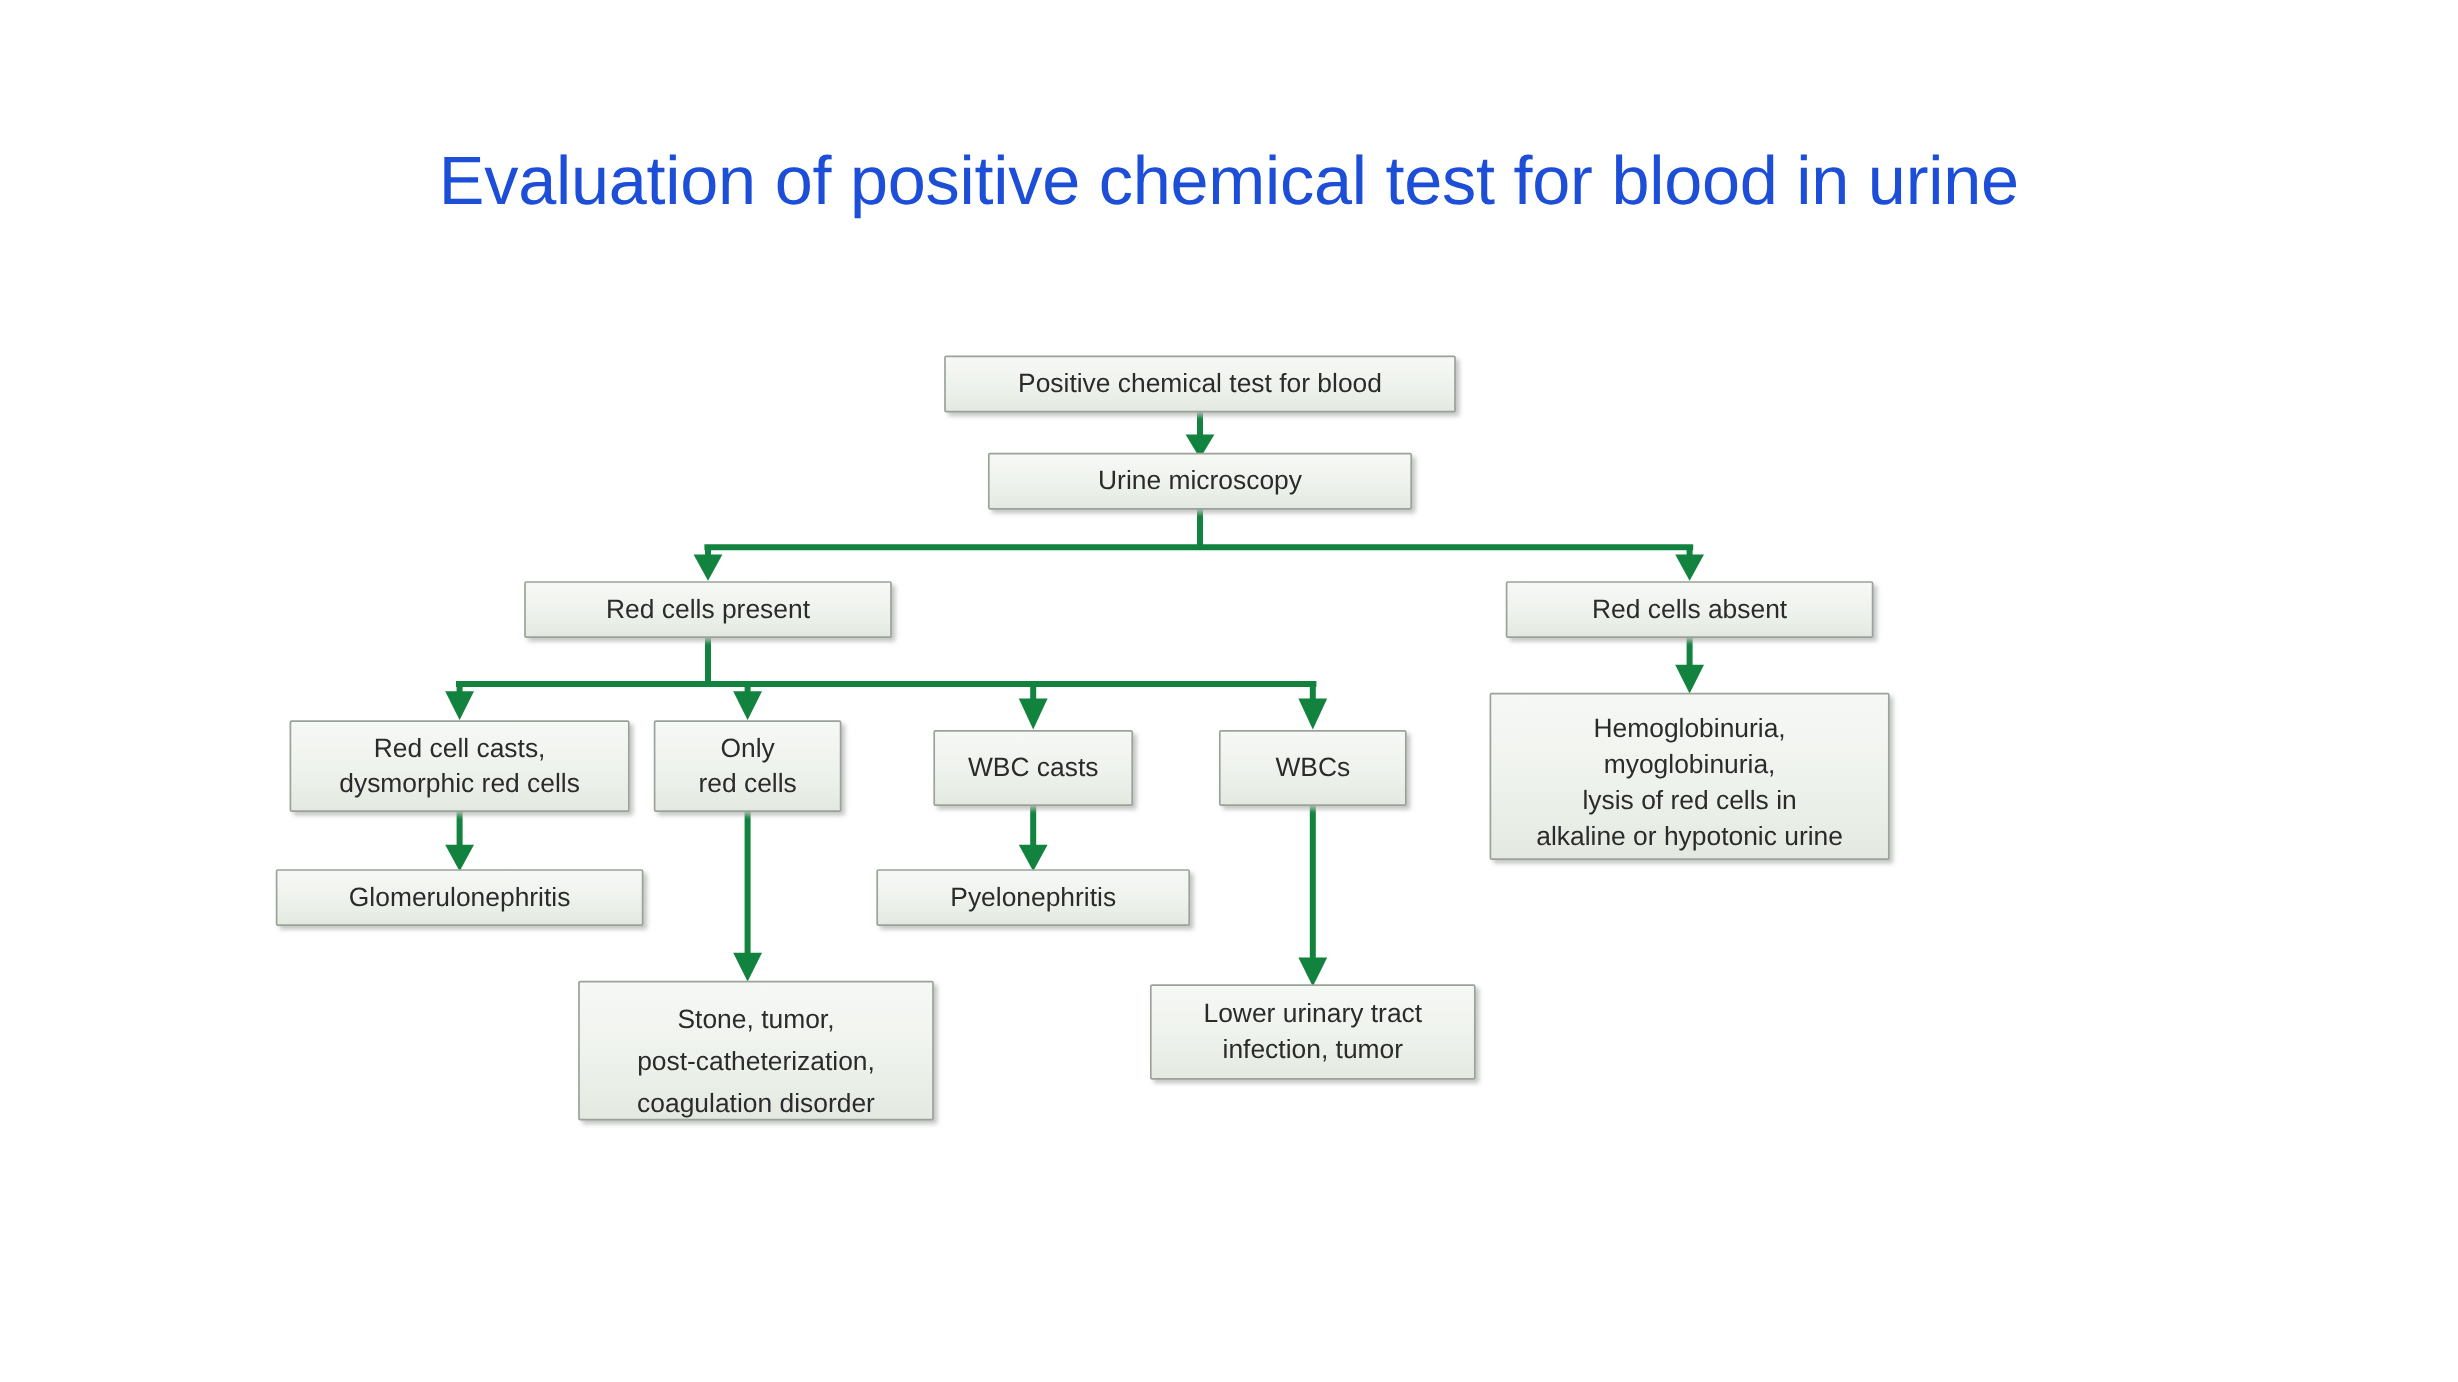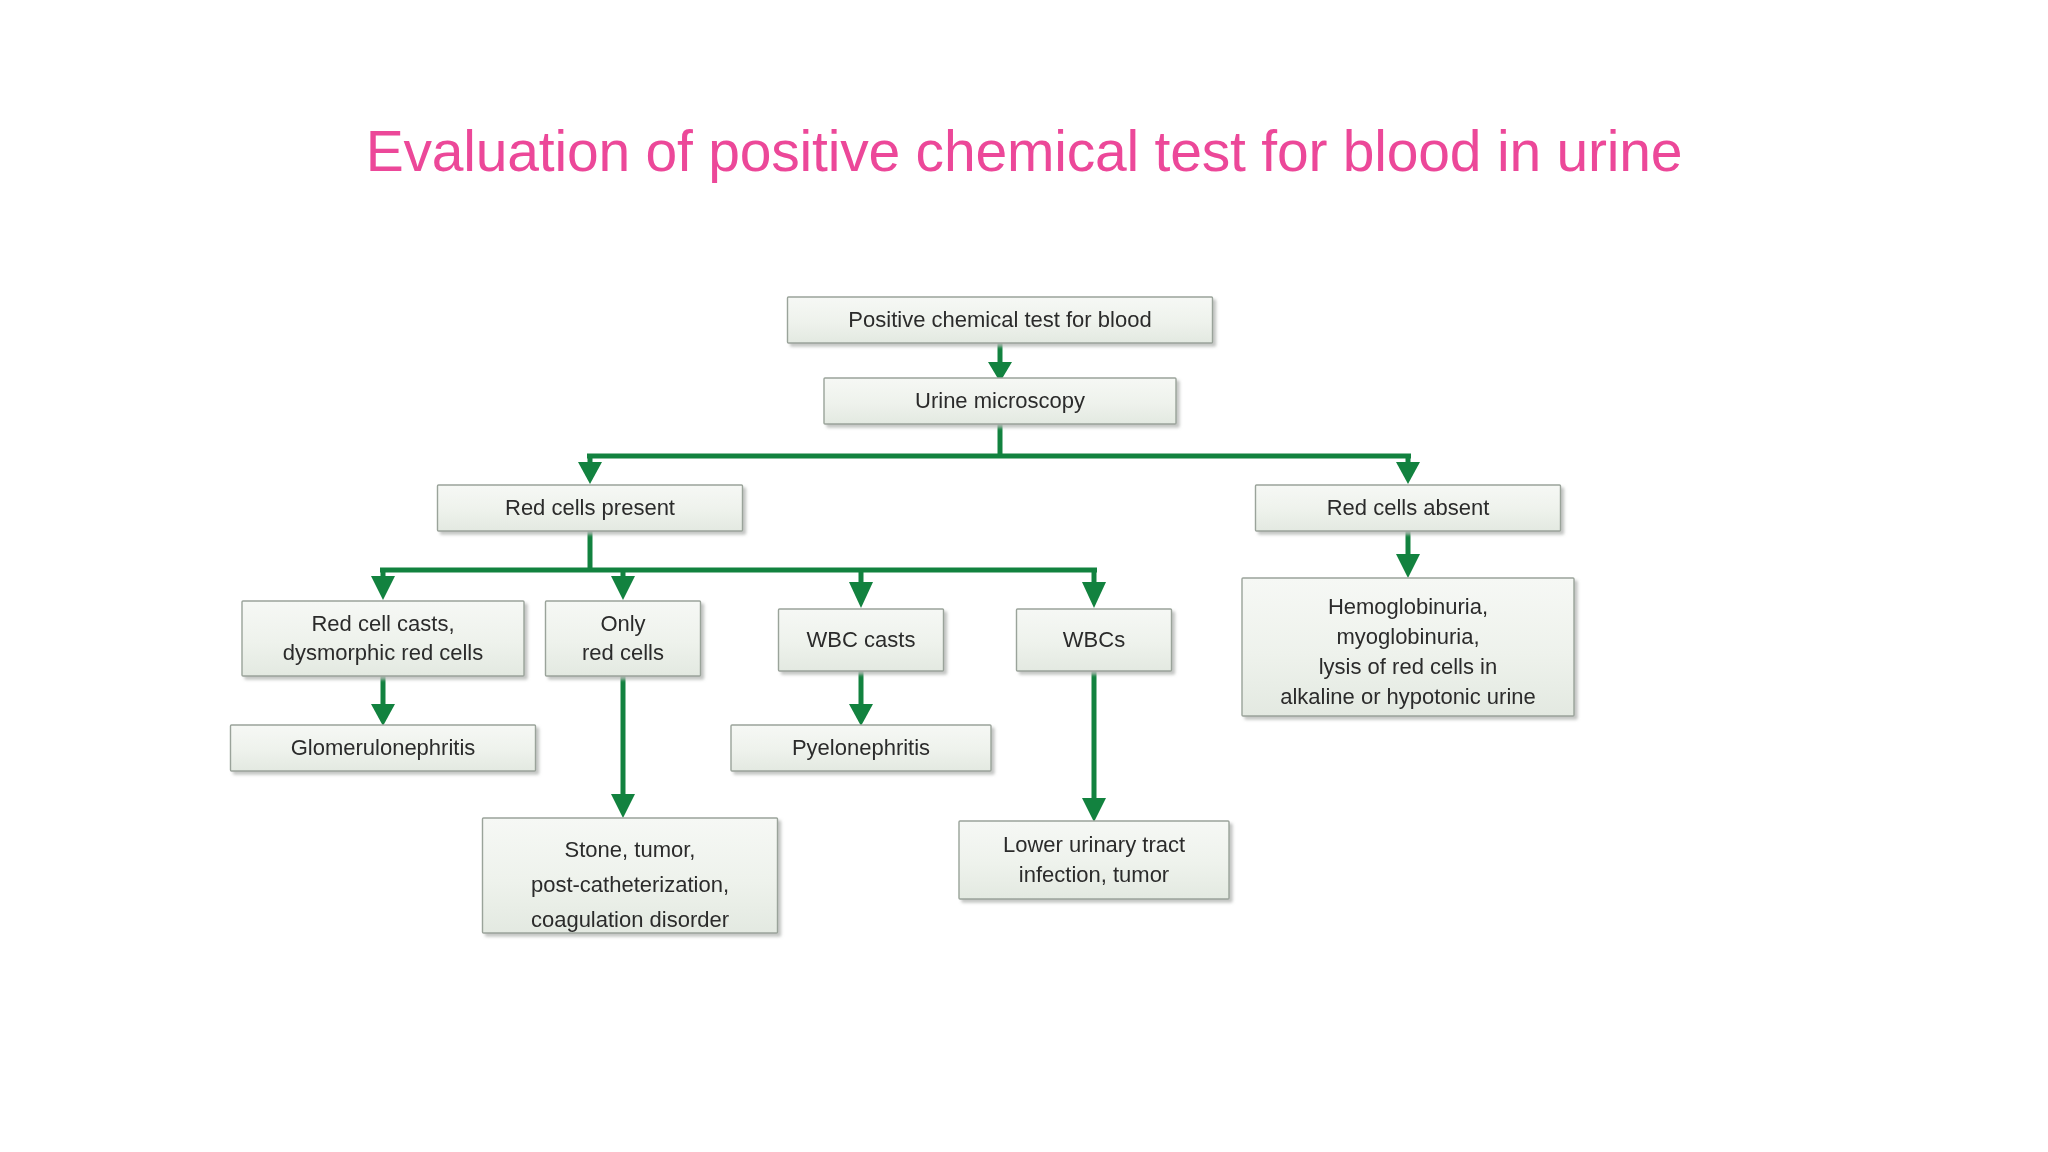--- a/index.html
+++ b/index.html
@@ -21,21 +21,21 @@
   }
   #page-title {
     position: absolute;
     left: 0;
     right: 0;
     top: 118px;
     text-align: center;
     font-family: "Liberation Sans", sans-serif;
     font-size: 57px;
     font-weight: 400;
-    color: #ec4899;
+    color: #1d4ed8;
     letter-spacing: -0.2px;
     white-space: nowrap;
   }
   #flow-wrap {
     position: absolute;
     left: 0;
     top: 270px;
     width: 2048px;
     height: 700px;
   }

